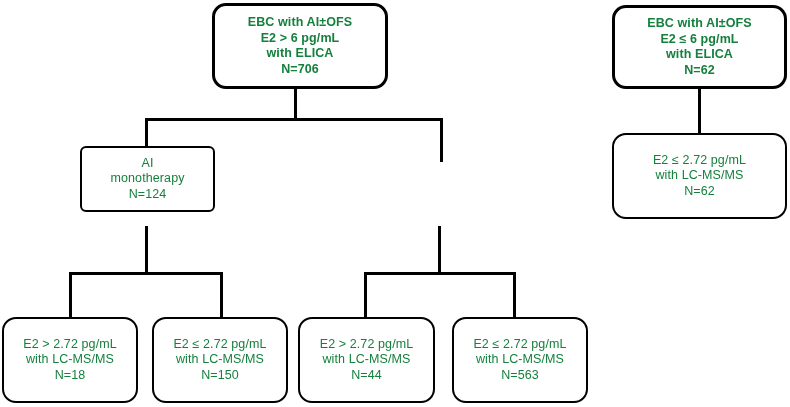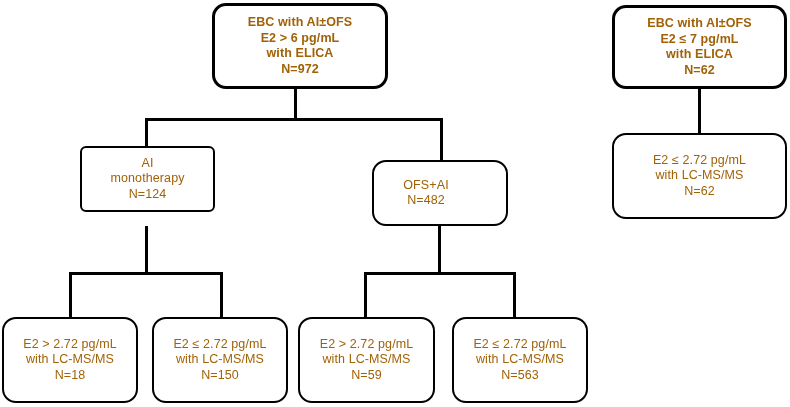--- a/index.html
+++ b/index.html
@@ -19,21 +19,21 @@
     position: absolute;
     box-sizing: border-box;
     background: #ffffff;
     border: 2px solid #000000;
     border-radius: 14px;
     display: flex;
     flex-direction: column;
     align-items: center;
     justify-content: center;
     text-align: center;
-    color: #a16207;
+    color: #15803d;
     font-size: 12.5px;
     line-height: 15.5px;
     letter-spacing: 0.1px;
     z-index: 2;
   }
   .node.thick {
     border-width: 3px;
     font-weight: bold;
   }
   .node .line {
@@ -48,41 +48,37 @@
 </style>
 </head>
 <body>
 
 <div id="canvas">
 
   <div class="node thick" style="left:212px; top:3px; width:176px; height:86px;">
     <span class="line">EBC with AI±OFS</span>
     <span class="line">E2 &gt; 6 pg/mL</span>
     <span class="line">with ELICA</span>
-    <span class="line">N=972</span>
+    <span class="line">N=706</span>
   </div>
 
   <div class="connector" style="left:294px; top:89px; width:3px; height:31px;"></div>
 
   <div class="connector" style="left:145px; top:118px; width:298px; height:3px;"></div>
 
   <div class="connector" style="left:145px; top:118px; width:3px; height:44px;"></div>
 
   <div class="connector" style="left:440px; top:118px; width:3px; height:44px;"></div>
 
   <div class="node" style="left:80px; top:146px; width:135px; height:66px;border-radius:6px;">
     <span class="line">AI</span>
     <span class="line">monotherapy</span>
     <span class="line">N=124</span>
   </div>
 
-  <div class="node" style="left:372px; top:160px; width:136px; height:66px; padding-right:28px;">
-    <span class="line">OFS+AI</span>
-    <span class="line">N=482</span>
-  </div>
 
   <div class="connector" style="left:145px; top:226px; width:3px; height:49px;"></div>
   <div class="connector" style="left:69px; top:272px; width:154px; height:3px;"></div>
   <div class="connector" style="left:69px; top:272px; width:3px; height:47px;"></div>
   <div class="connector" style="left:220px; top:272px; width:3px; height:47px;"></div>
 
   <div class="connector" style="left:438px; top:226px; width:3px; height:49px;"></div>
   <div class="connector" style="left:364px; top:272px; width:152px; height:3px;"></div>
   <div class="connector" style="left:364px; top:272px; width:3px; height:47px;"></div>
   <div class="connector" style="left:513px; top:272px; width:3px; height:47px;"></div>
@@ -95,32 +91,32 @@
 
   <div class="node" style="left:152px; top:317px; width:136px; height:86px;">
     <span class="line">E2 ≤ 2.72 pg/mL</span>
     <span class="line">with LC-MS/MS</span>
     <span class="line">N=150</span>
   </div>
 
   <div class="node" style="left:298px; top:317px; width:137px; height:86px;">
     <span class="line">E2 &gt; 2.72 pg/mL</span>
     <span class="line">with LC-MS/MS</span>
-    <span class="line">N=59</span>
+    <span class="line">N=44</span>
   </div>
 
   <div class="node" style="left:452px; top:317px; width:136px; height:86px;">
     <span class="line">E2 ≤ 2.72 pg/mL</span>
     <span class="line">with LC-MS/MS</span>
     <span class="line">N=563</span>
   </div>
 
   <div class="node thick" style="left:612px; top:5px; width:175px; height:84px;">
     <span class="line">EBC with AI±OFS</span>
-    <span class="line">E2 ≤ 7 pg/mL</span>
+    <span class="line">E2 ≤ 6 pg/mL</span>
     <span class="line">with ELICA</span>
     <span class="line">N=62</span>
   </div>
 
   <div class="connector" style="left:698px; top:89px; width:3px; height:45px;"></div>
 
   <div class="node" style="left:612px; top:133px; width:175px; height:86px;">
     <span class="line">E2 ≤ 2.72 pg/mL</span>
     <span class="line">with LC-MS/MS</span>
     <span class="line">N=62</span>

